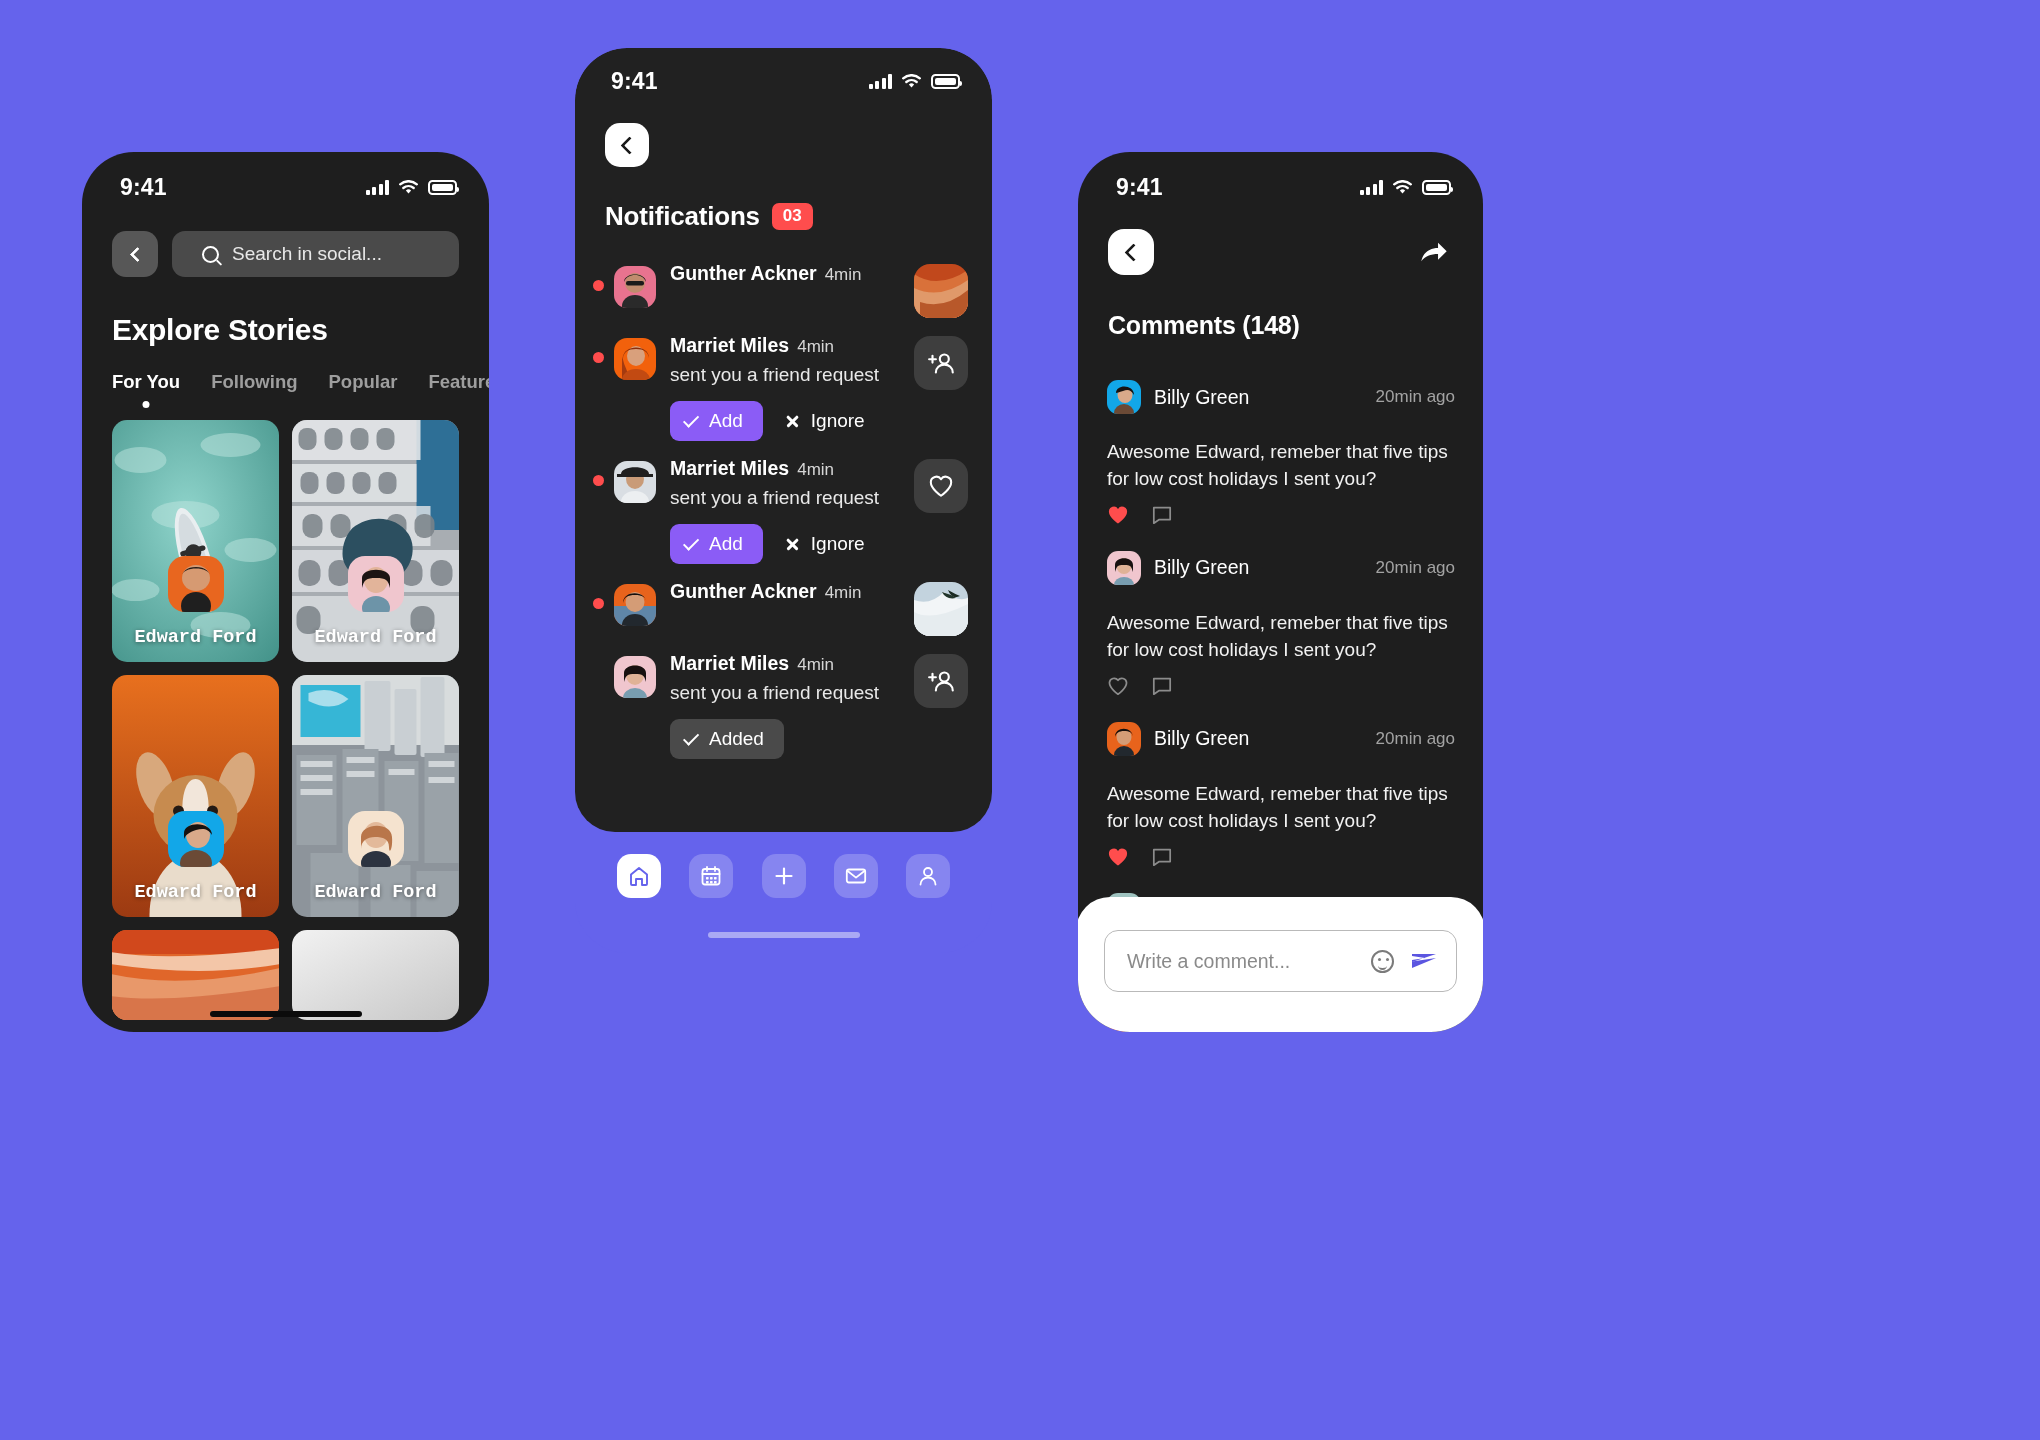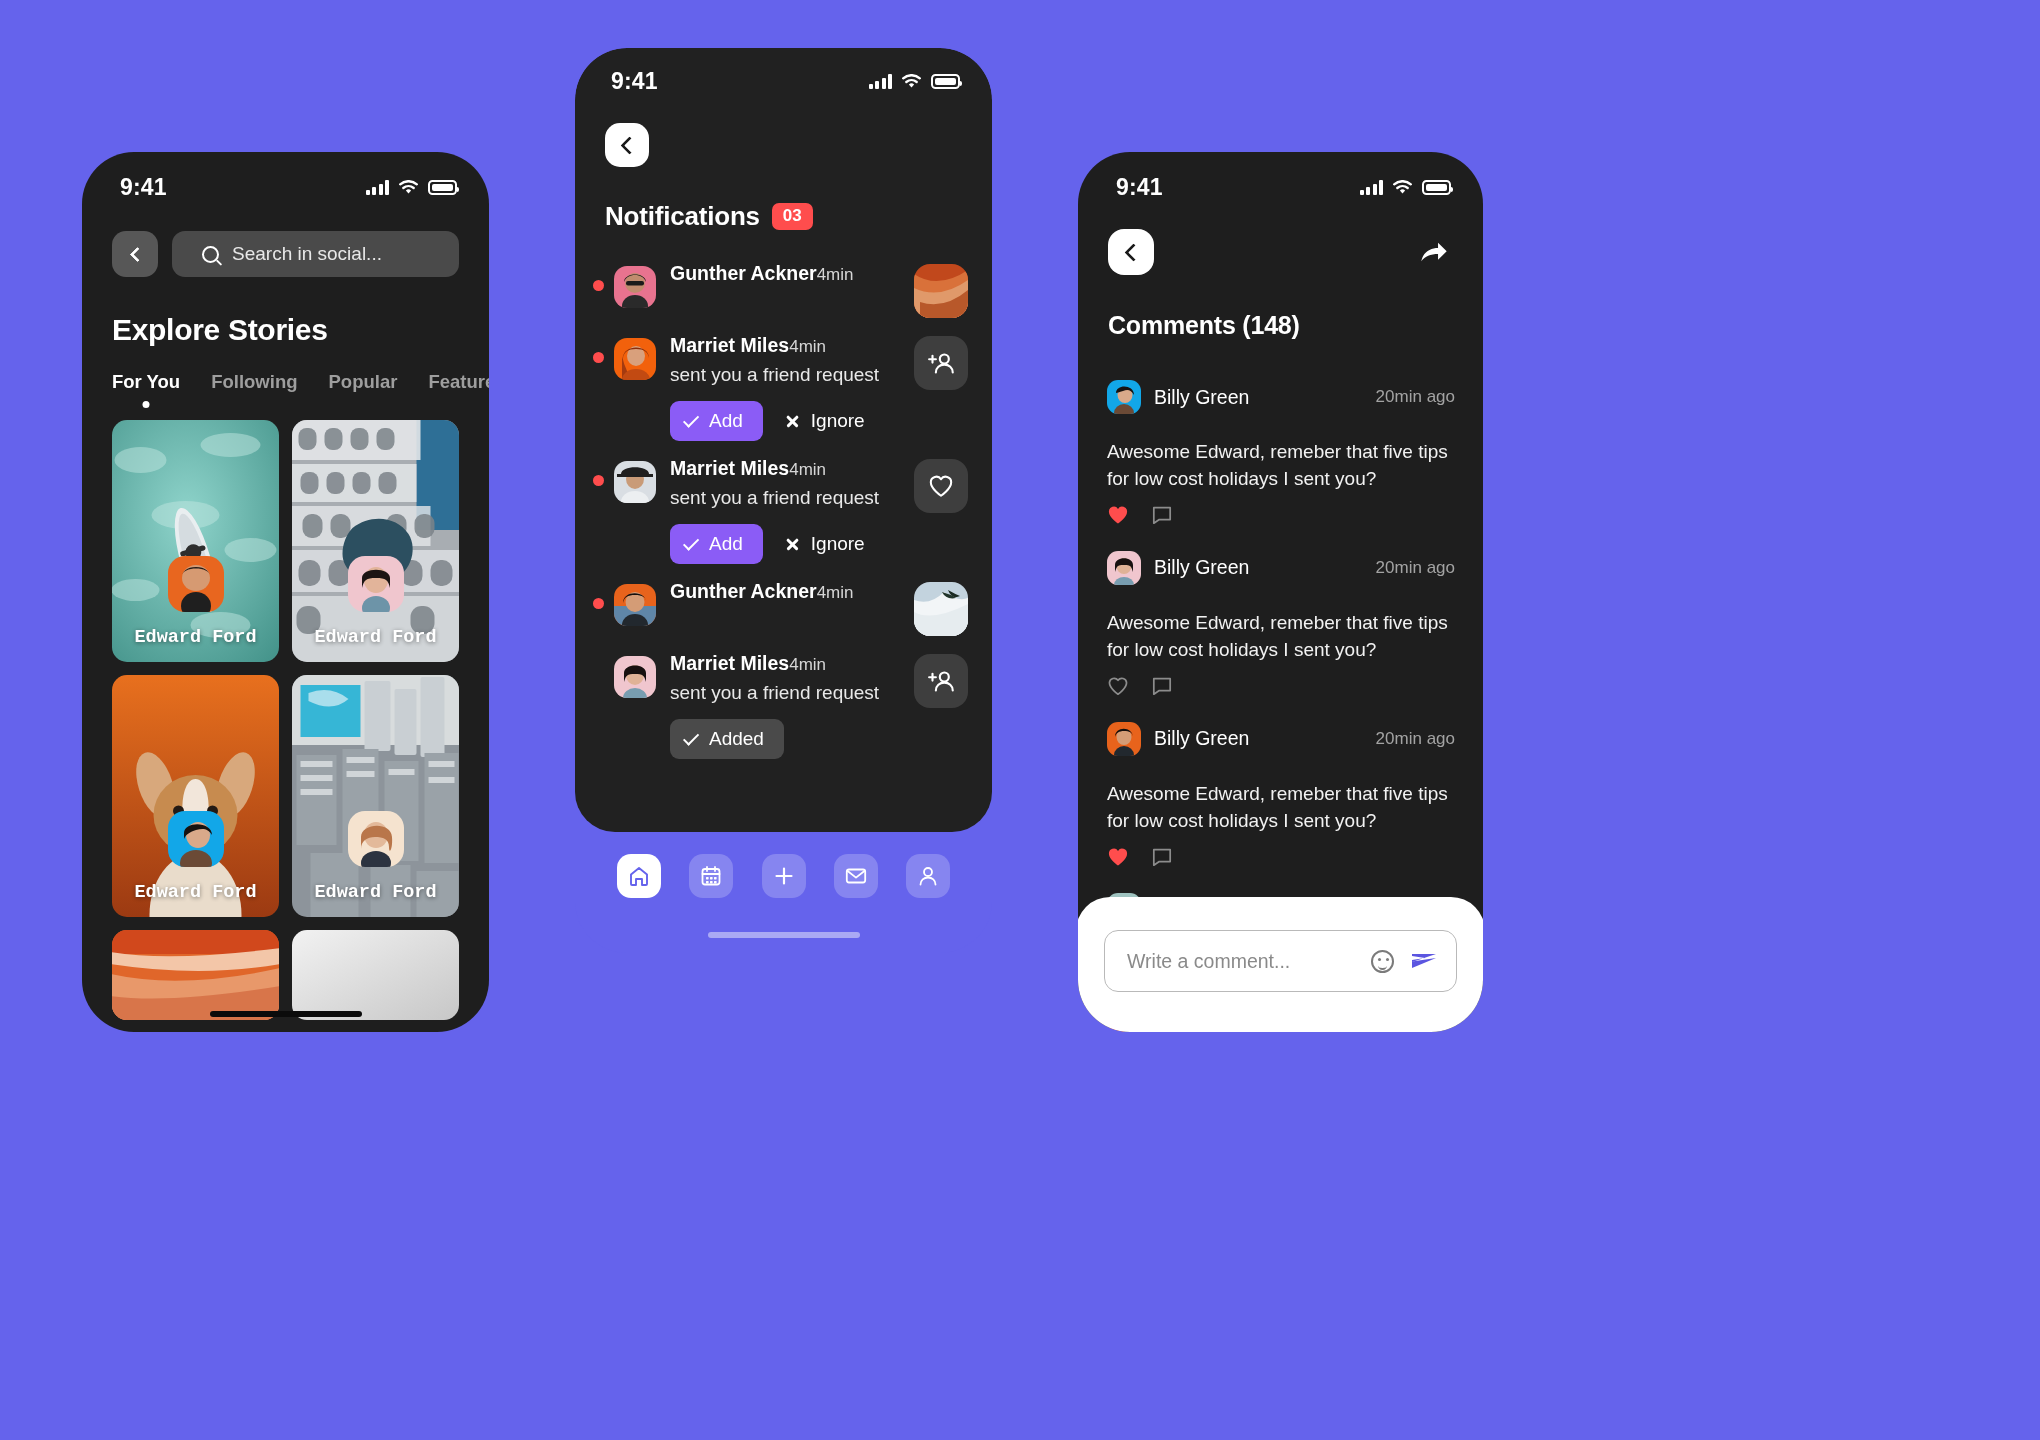--- a/index.html
+++ b/index.html
@@ -82,21 +82,21 @@
   .nhead h2 { color: #fff; font-size: 26px; font-weight: 700; letter-spacing: -.2px; }
   .badge { background: #FF4D4D; color: #fff; font-size: 17px; font-weight: 700;
            border-radius: 7px; padding: 4px 11px; line-height: 1.1; }
 
   .nlist { padding: 14px 24px 0 18px; }
   .nrow { display: flex; align-items: flex-start; padding: 16px 0 0 0; }
   .dot { width: 11px; height: 11px; border-radius: 50%; background: #FF4D4D; margin: 18px 10px 0 0; flex: none; }
   .dot.hidden { visibility: hidden; }
   .n-av { width: 42px; height: 42px; border-radius: 13px; overflow: hidden; margin: 4px 0 0 0; flex: none; }
   .n-mid { flex: 1; padding-left: 14px; }
-  .n-top { display: flex; align-items: baseline; }
+  .n-top { display: flex; align-items: baseline; gap: 8px; }
   .n-name { color: #fff; font-size: 19.5px; font-weight: 700; }
   .n-time { color: #D6D6D6; font-size: 17px; }
   .n-sub { color: #E9E9E9; font-size: 19px; margin-top: 7px; }
   .n-actions { display: flex; align-items: center; gap: 22px; margin-top: 15px; }
   .btn-add { background: #8b5cf6; color: #fff; border: none; font-size: 19px; font-weight: 500;
              border-radius: 9px; padding: 9px 20px 9px 15px; display: flex; align-items: center; gap: 9px; cursor: pointer;
              font-family: "Liberation Sans", sans-serif; }
   .btn-added { background: #4A4A4A; color: #fff; border: none; font-size: 19px; border-radius: 9px;
                padding: 9px 20px 9px 15px; display: flex; align-items: center; gap: 9px; cursor: pointer;
                font-family: "Liberation Sans", sans-serif; }

